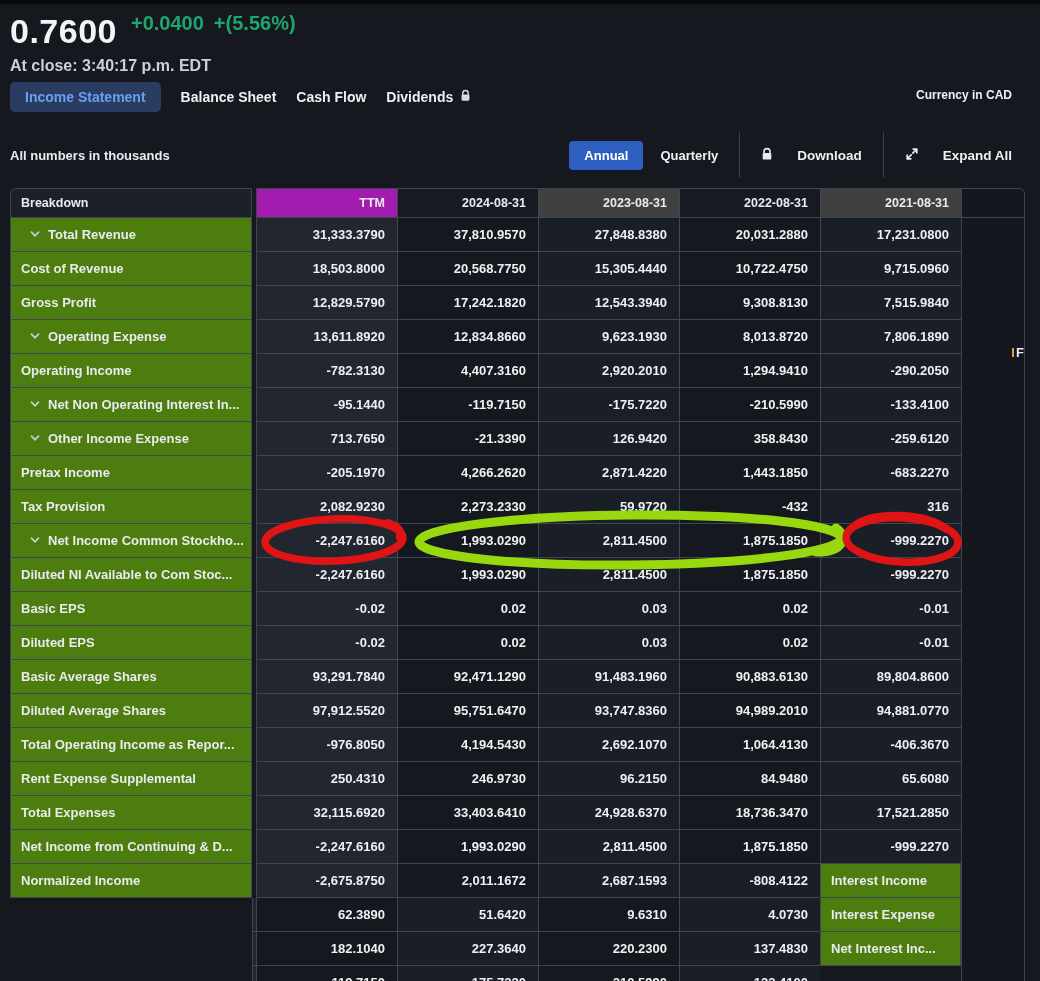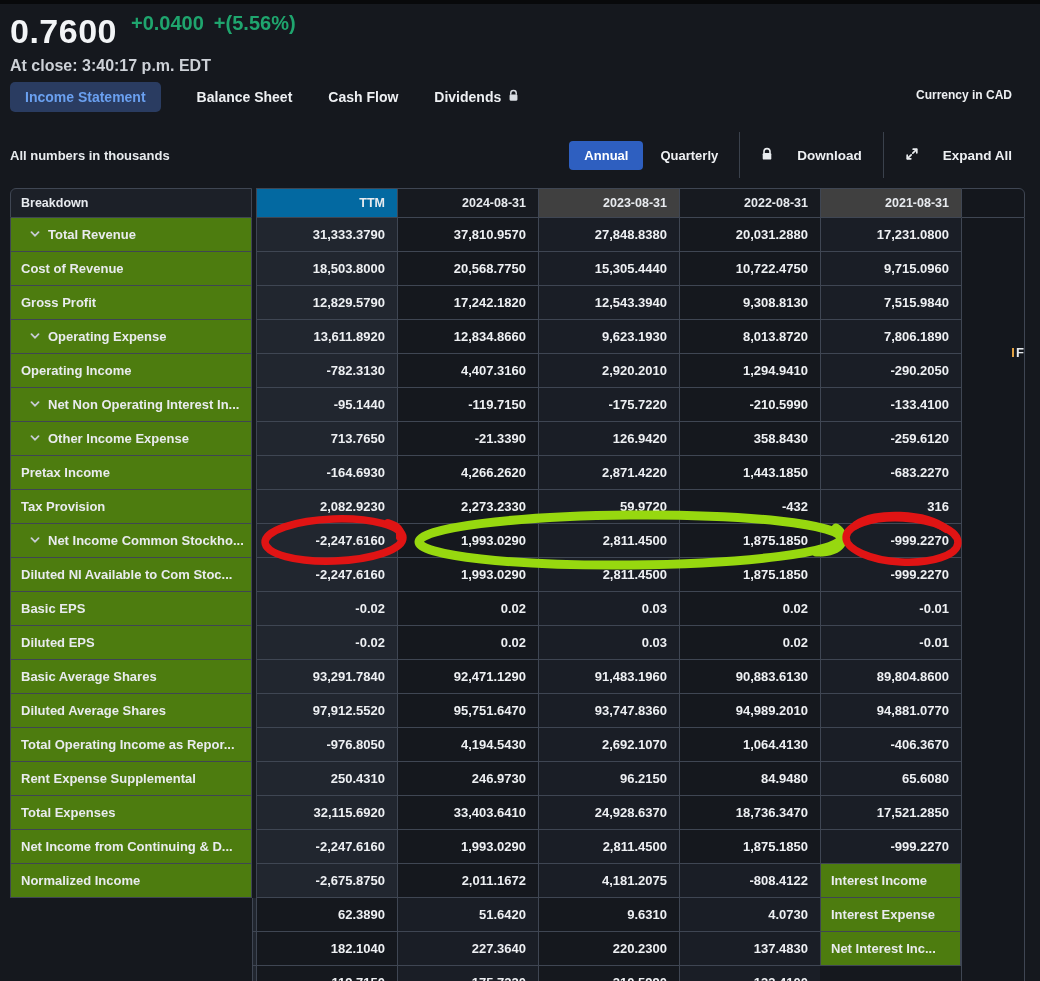--- a/index.html
+++ b/index.html
@@ -15,21 +15,21 @@
 
   
   .quote { position: absolute; top: 12px; left: 10px; }
   .price-line { display: flex; align-items: flex-start; gap: 14px; }
   .price { font-size: 34px; font-weight: 700; color: #f2f4f6; letter-spacing: .5px; }
   .chg { font-size: 20px; font-weight: 700; }
   .chg span { margin-right: 10px; }
   .at-close { margin-top: 6px; font-size: 16px; font-weight: 600; color: #cdd1d7; }
 
   
-  .nav-tabs { position: absolute; top: 82px; left: 10px; display: flex; align-items: center; gap: 36px; height: 30px; }
+  .nav-tabs { position: absolute; top: 82px; left: 10px; display: flex; align-items: center; gap: 20px; height: 30px; }
   .tab { font-size: 14px; font-weight: 700; color: #eef0f3; display: flex; align-items: center; gap: 7px; cursor: pointer; }
   .tab.active { background: #2a3c61; color: #6aa0f0; padding: 7px 15px; border-radius: 5px; }
   .currency-note { position: absolute; top: 88px; right: 28px; font-size: 12px; font-weight: 700; color: #eef0f3; }
 
   
   .controls { position: absolute; top: 139px; left: 10px; right: 28px; height: 32px; display: flex; align-items: center; justify-content: space-between; }
   .numbers-note { font-size: 13px; font-weight: 600; color: #e8ebee; }
   .ctrl-right { display: flex; align-items: center; }
   .pill { background: #2e5fc0; color: #fff; font-size: 13px; font-weight: 700; padding: 7px 15px; border-radius: 4px; cursor: pointer; }
   .period-plain { font-size: 13px; font-weight: 700; color: #eef0f3; margin-left: 17px; cursor: pointer; }
@@ -46,21 +46,21 @@
   .cell { display: flex; align-items: center; font-size: 13px; border-bottom: 1px solid #3f4653; overflow: hidden; white-space: nowrap; }
   .c-label { background: #4d7c0f; border-left: 1px solid #3f4653; border-right: 1px solid #3f4653; padding-left: 10px; color: #e9ebee; font-weight: bold; }
   .c-gap   { border: none; background: transparent; }
   .c-ttm   { background: #21262f; border-left: 1px solid #3f4653; }
   .c-dark  { background: #15181e; border-left: 1px solid #3f4653; }
   .c-light { background: #1a1e26; border-left: 1px solid #3f4653; }
   .c-extra { background: #14171d; border-left: 1px solid #3f4653; border-right: 1px solid #3f4653; }
   .val { justify-content: flex-end; padding-right: 12px; font-weight: 700; font-size: 13px; color: #eef0f3; }
   .hdr { font-weight: 700; font-size: 12.5px; border-top: 1px solid #3f4653; color: #e8ebef; }
   .hdr.c-label { background: #1c2028; border-top-left-radius: 6px; }
-  .hdr.c-ttm   { background: #0369a1; }
+  .hdr.c-ttm   { background: #a21caf; }
   .hdr.c-dark  { background: #171a20; }
   .hdr.c-light { background: #404040; padding-left: 46px; }
   .hdr.c-extra { background: #14171d; border-top-right-radius: 6px; }
   .chev { display: inline-flex; margin: 0 8px 0 9px; flex: none; }
   .tall-extra { grid-column: 8; grid-row: 2 / span 23; background: #14171d; border-left: 1px solid #3f4653; border-right: 1px solid #3f4653; }
 
   
   .overlay { position: absolute; top: 0; left: 0; width: 1040px; height: 981px; pointer-events: none; z-index: 20; }
 
   
@@ -221,21 +221,21 @@
     <div class="cell c-gap"></div>
     <div class="cell c-ttm val">713.7650</div>
     <div class="cell c-dark val">-21.3390</div>
     <div class="cell c-light val">126.9420</div>
     <div class="cell c-dark val">358.8430</div>
     <div class="cell c-light val">-259.6120</div>
     <div class="cell c-label">
       <span>Pretax Income</span>
     </div>
     <div class="cell c-gap"></div>
-    <div class="cell c-ttm val">-164.6930</div>
+    <div class="cell c-ttm val">-205.1970</div>
     <div class="cell c-dark val">4,266.2620</div>
     <div class="cell c-light val">2,871.4220</div>
     <div class="cell c-dark val">1,443.1850</div>
     <div class="cell c-light val">-683.2270</div>
     <div class="cell c-label">
       <span>Tax Provision</span>
     </div>
     <div class="cell c-gap"></div>
     <div class="cell c-ttm val">2,082.9230</div>
     <div class="cell c-dark val">2,273.2330</div>
@@ -336,21 +336,21 @@
     <div class="cell c-dark val">1,993.0290</div>
     <div class="cell c-light val">2,811.4500</div>
     <div class="cell c-dark val">1,875.1850</div>
     <div class="cell c-light val">-999.2270</div>
     <div class="cell c-label">
       <span>Normalized Income</span>
     </div>
     <div class="cell c-gap"></div>
     <div class="cell c-ttm val">-2,675.8750</div>
     <div class="cell c-dark val">2,011.1672</div>
-    <div class="cell c-light val">4,181.2075</div>
+    <div class="cell c-light val">2,687.1593</div>
     <div class="cell c-light val">-808.4122</div>
     <div class="cell c-label">
       <span>Interest Income</span>
     </div>
     <div class="cell c-gap"></div>
     <div class="cell c-ttm val">63.6520</div>
     <div class="cell c-dark val">62.3890</div>
     <div class="cell c-light val">51.6420</div>
     <div class="cell c-dark val">9.6310</div>
     <div class="cell c-light val">4.0730</div>

